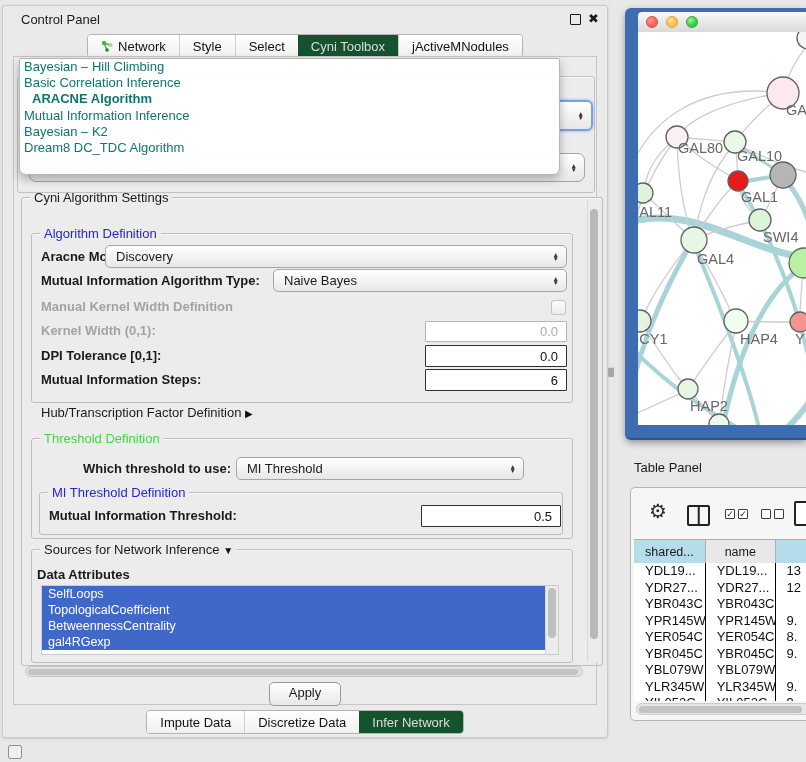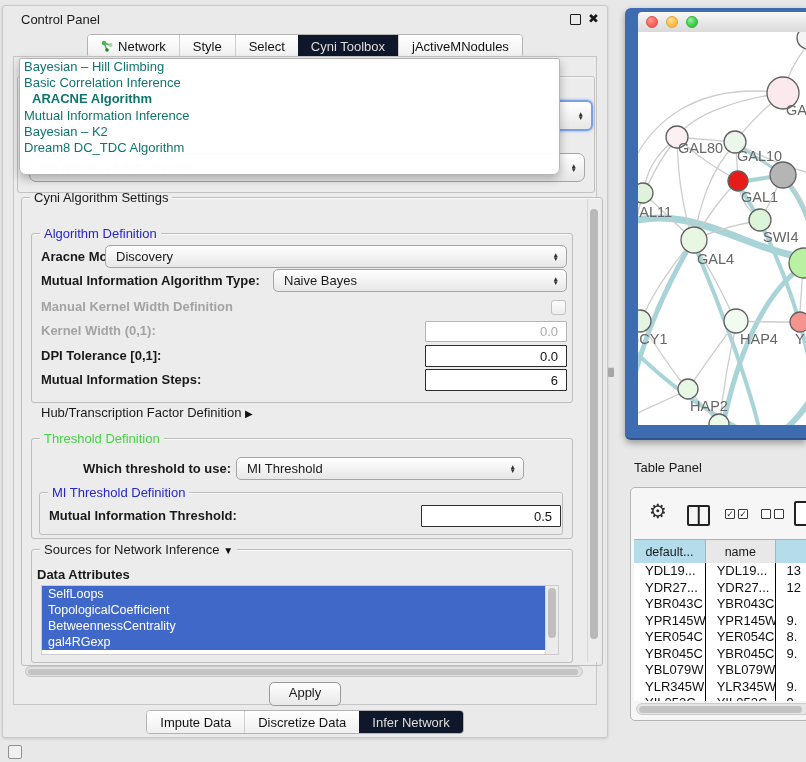--- a/index.html
+++ b/index.html
@@ -14,21 +14,21 @@
   .float-btn{position:absolute;right:26px;top:8px;width:9px;height:9px;border:1.7px solid #1a1a1a;border-radius:1px;}
   .close-btn{position:absolute;right:8px;top:5px;font-size:13px;font-weight:bold;color:#1a1a1a;line-height:16px;}
 
   
   .tabbar{position:absolute;left:0;width:100%;display:flex;justify-content:center;}
   #top-tabbar{top:28px;}
   #bottom-tabbar{top:704px;}
   .tabset{display:inline-flex;background:#fdfdfd;border:1px solid #b3b3b3;border-radius:4px;overflow:hidden;height:22px;}
   .tab{display:flex;align-items:center;gap:5px;padding:0 13px;font-size:13px;color:#111;cursor:default;background:linear-gradient(#ffffff,#f0f0f0);}
   .tab + .tab{border-left:1px solid #cfcfcf;}
-  .tab.sel{background:#0f172a;color:#dedede;border-left:none;}
+  .tab.sel{background:#14532d;color:#dedede;border-left:none;}
   .net-ico{width:12px;height:12px;display:inline-block;}
 
   
   #cp-content{position:absolute;left:10px;top:50px;width:582px;height:647px;background:#ececec;border:1px solid #c6c6c6;}
 
   
   .grp{position:absolute;border:1px solid #bdbdbd;border-radius:3px;box-shadow:inset 0 1px 0 rgba(255,255,255,.7);}
   .grp-lbl{position:absolute;top:-8px;left:8px;background:#ececec;padding:0 4px;font-size:13px;white-space:nowrap;}
   .lbl-blue{color:#2626cc;}
   .lbl-green{color:#44d444;}
@@ -377,21 +377,21 @@
       <span class="mini-chk">✓</span>
     </span>
     <span class="tb-ico chk-pair" id="unchecked-pair">
       <span class="mini-chk"></span>
       <span class="mini-chk"></span>
     </span>
     <span class="tb-ico" id="doc-icon"></span>
 
     <div id="grid">
       <div class="hdr-row" id="hdr-row">
-          <div class="hdr-cell hl" style="width: 78px;">default...</div>
+          <div class="hdr-cell hl" style="width: 78px;">shared...</div>
           <div class="hdr-cell" style="width: 76px;">name</div>
           <div class="hdr-cell hl" style="width: 60px;"></div>
         </div>
       <div id="rows">
           <div class="t-row">
             <div class="t-cell" style="width: 78px;">YDL19...</div>
             <div class="t-cell" style="width: 76px;">YDL19...</div>
             <div class="t-cell" style="width: 60px;">13</div>
           </div>
           <div class="t-row">

